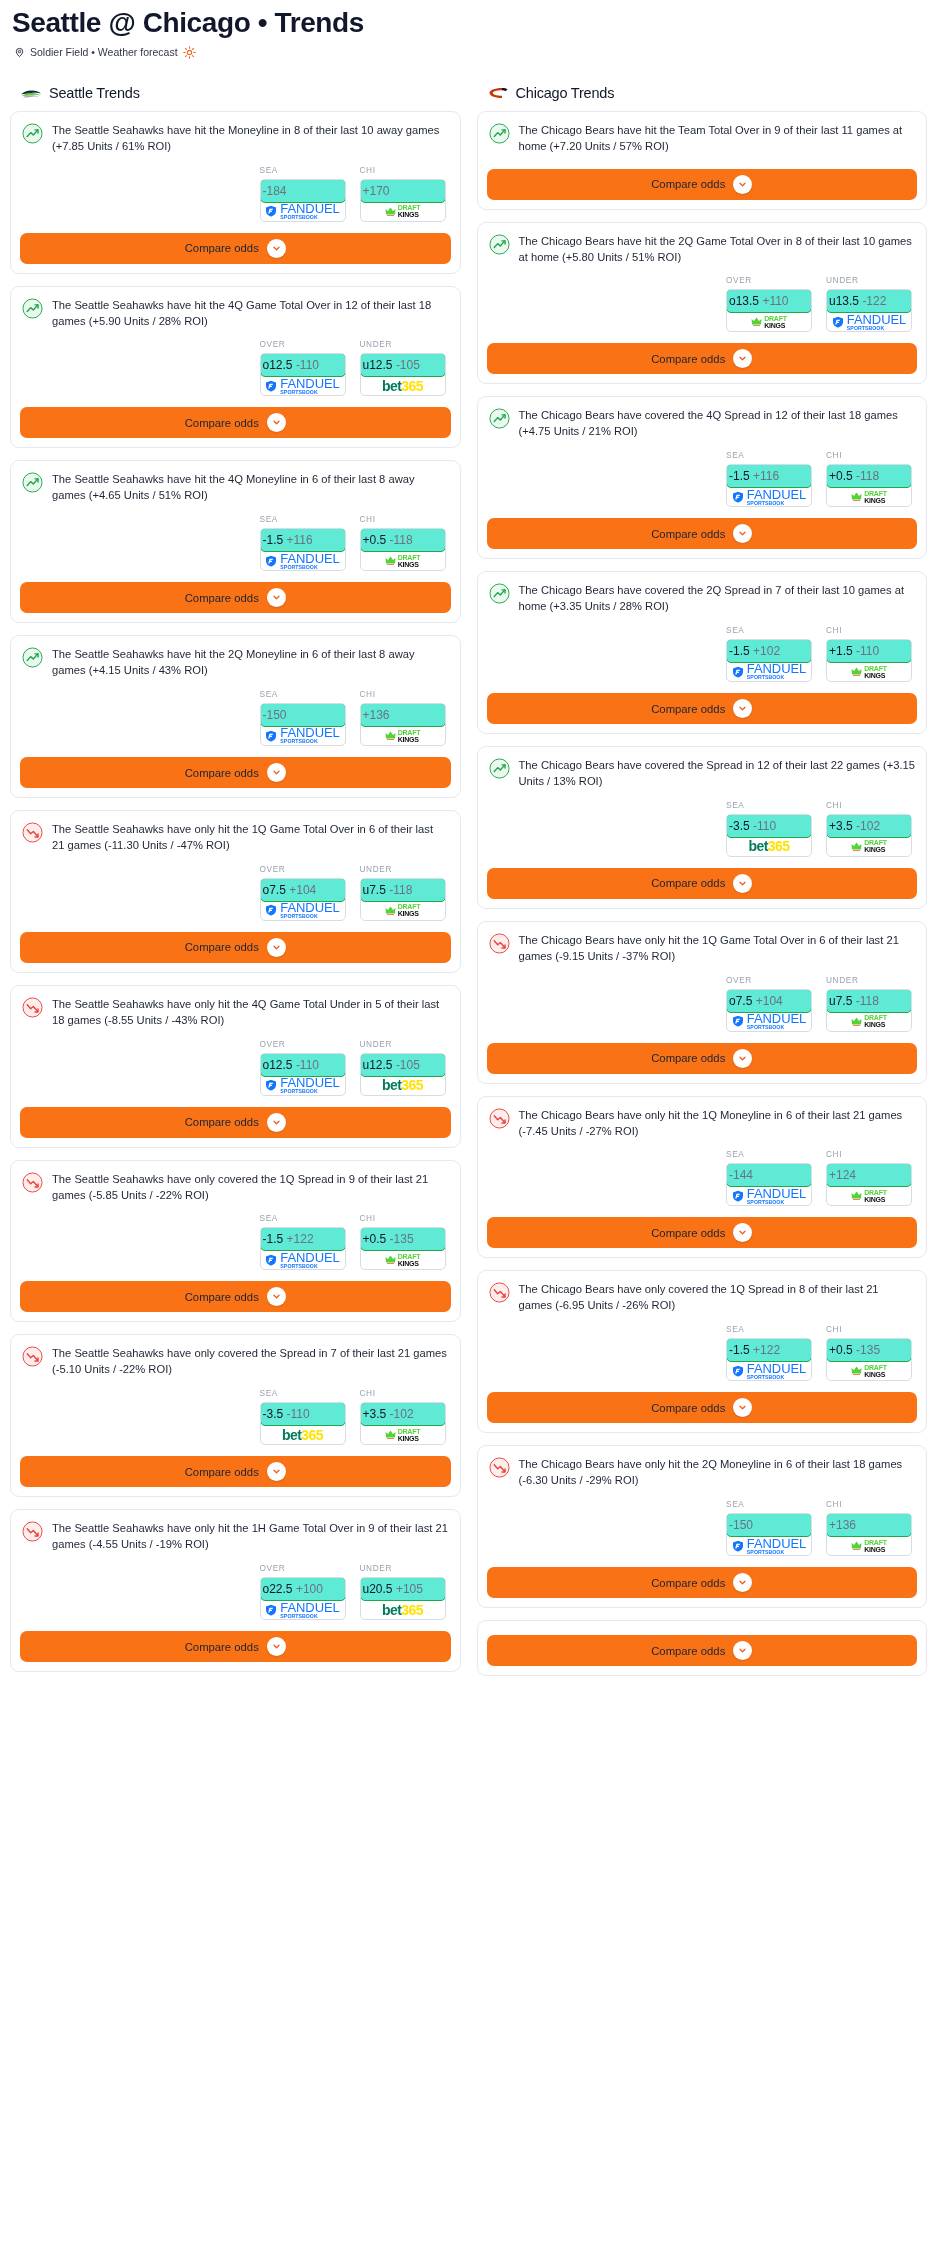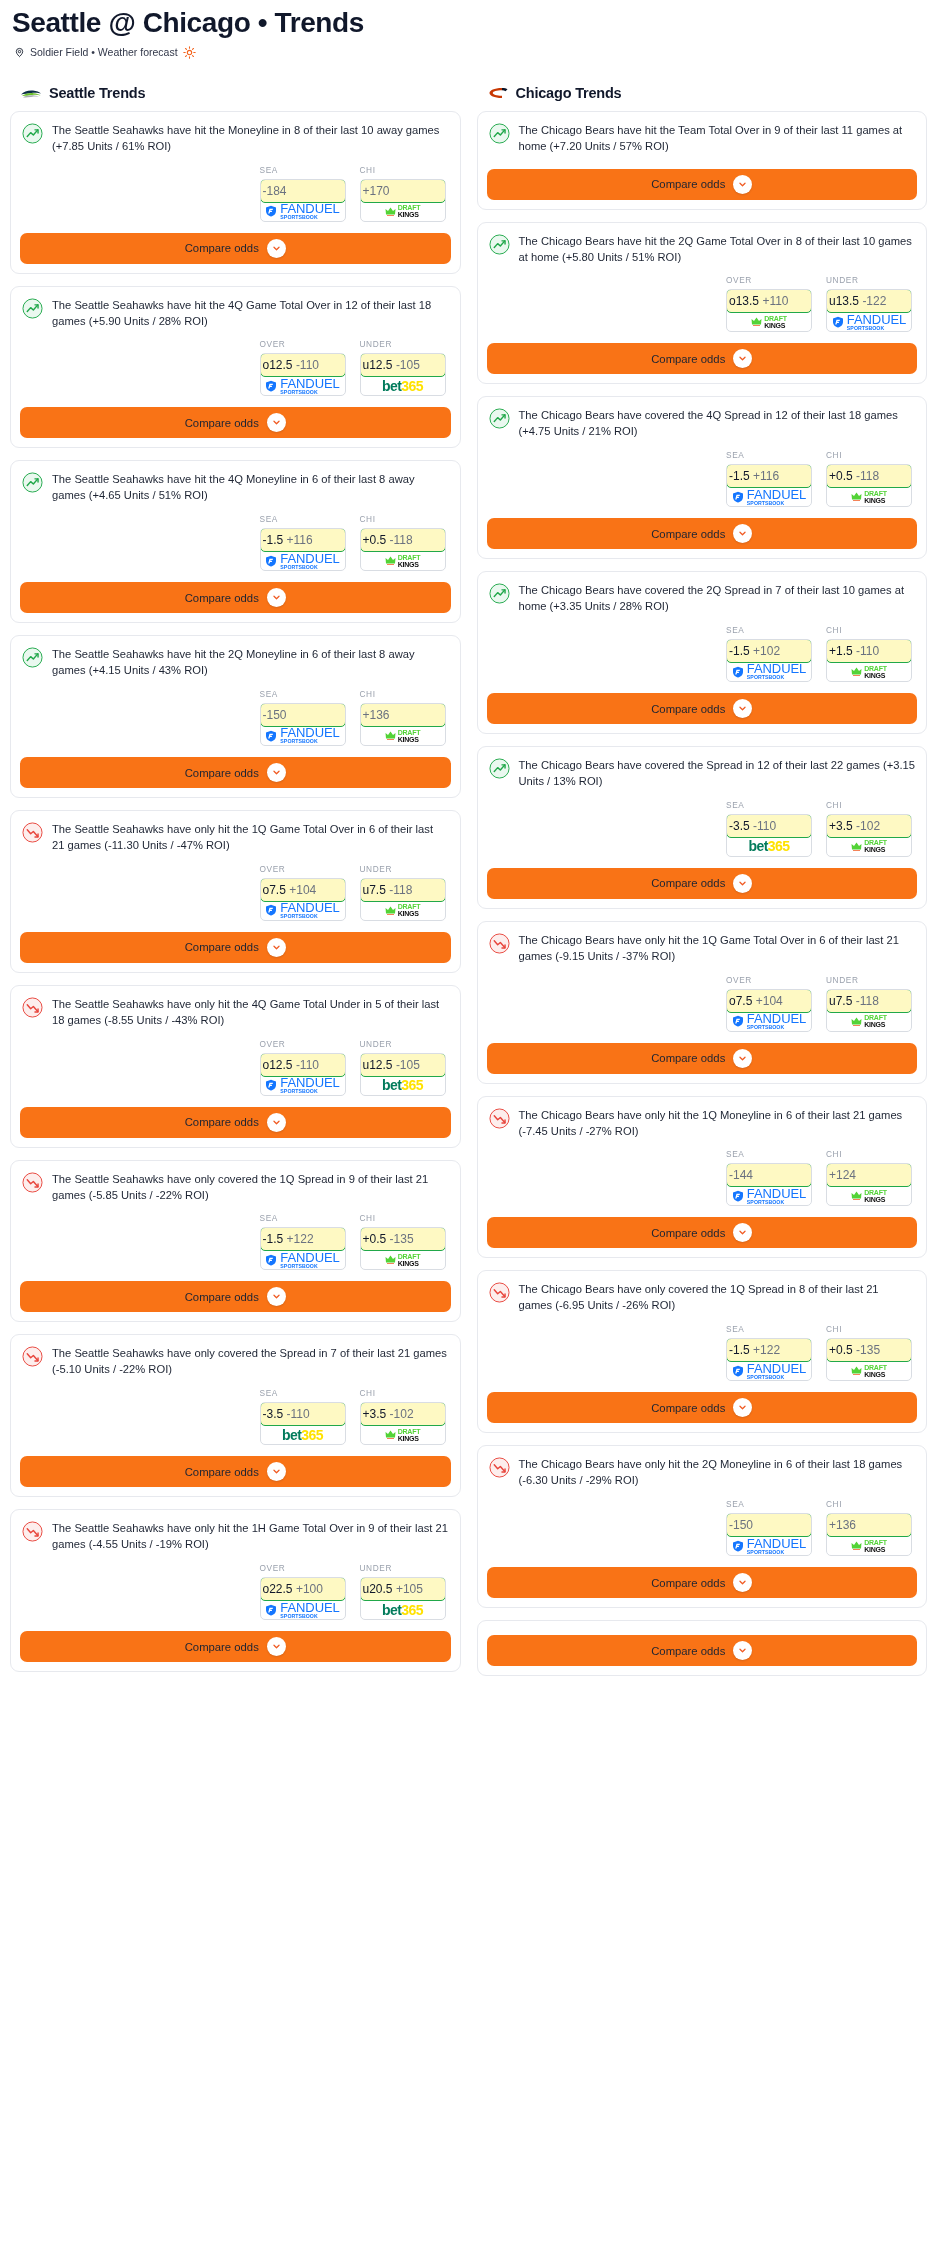--- a/index.html
+++ b/index.html
@@ -28,21 +28,21 @@
   }
   .pin-icon { width:11px; height:11px; display:block; }
   .sun-icon { width:13px; height:13px; display:block; }
 
   
   .columns { display:flex; gap:16px; margin-top: 26px; align-items:flex-start; }
   .col { flex: 1 1 0; min-width:0; }
 
   .col-head {
     display:flex; align-items:flex-end; gap:7px;
-    font-size: 14.5px; font-weight: 700; letter-spacing:-0.2px;
+    font-size: 14.5px; font-weight: 400; letter-spacing:-0.2px;
     color:#11182b; margin: 0 0 10px 10px;
   }
   .team-logo { width:22px; height:16px; display:block; flex:none; }
 
   
   .card {
     border: 1px solid #e7e9ee;
     border-radius: 9px;
     background:#fff;
     margin-bottom: 12px;
@@ -71,21 +71,21 @@
     margin-bottom: 4px; text-transform:uppercase;
   }
   .odds-box {
     border:1px solid #d9dde3; border-radius:5px; overflow:hidden;
     background:#fff;
   }
   .odds-price {
     border:1px solid #21a84a; border-radius:5px;
     margin:-1px; padding: 4px 2px 4px 2px;
     font-size: 12px; font-weight:400; color:#11182b;
-    background:#fef9c3; white-space:nowrap;
+    background:#5eead4; white-space:nowrap;
   }
   .odds-price .line { color:#11182b; }
   .odds-price .juice { color:#6b7280; }
   .book { height: 19px; display:flex; align-items:center; justify-content:center; }
 
   
   .fd { display:flex; align-items:center; gap:3px; }
   .fd-shield { width:12px; height:12px; display:block; }
   .fd-words { display:flex; flex-direction:column; line-height:1; }
   .fd-words .t1 { font-size:13px; font-weight:400; color:#1476ff; letter-spacing:-0.1px; }

